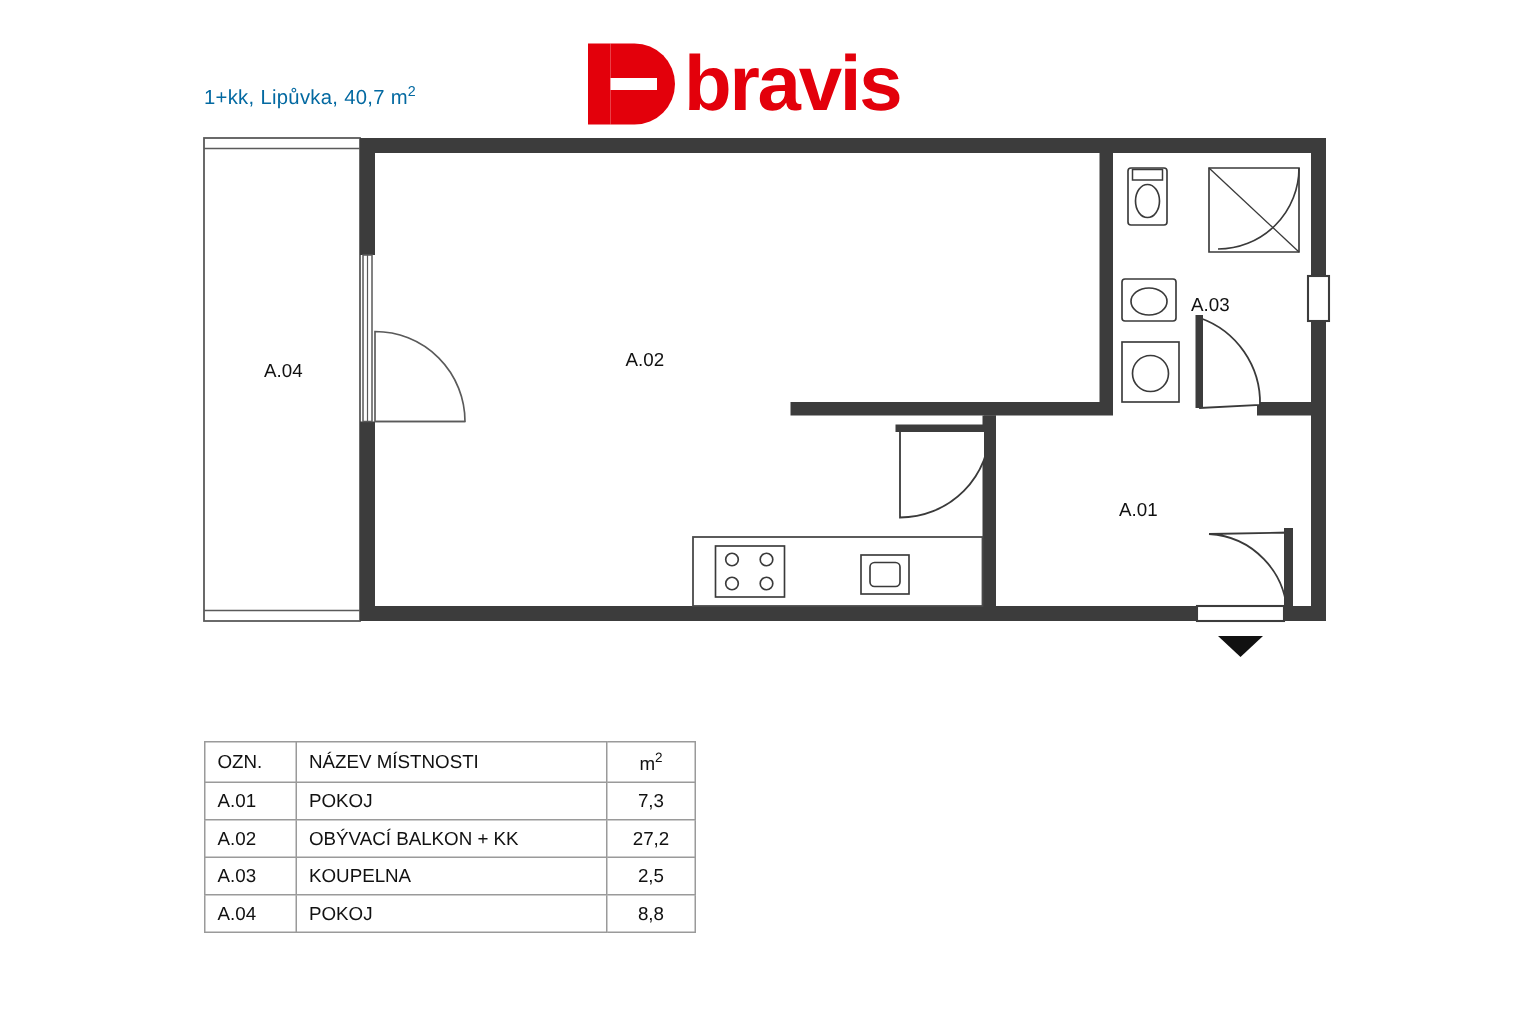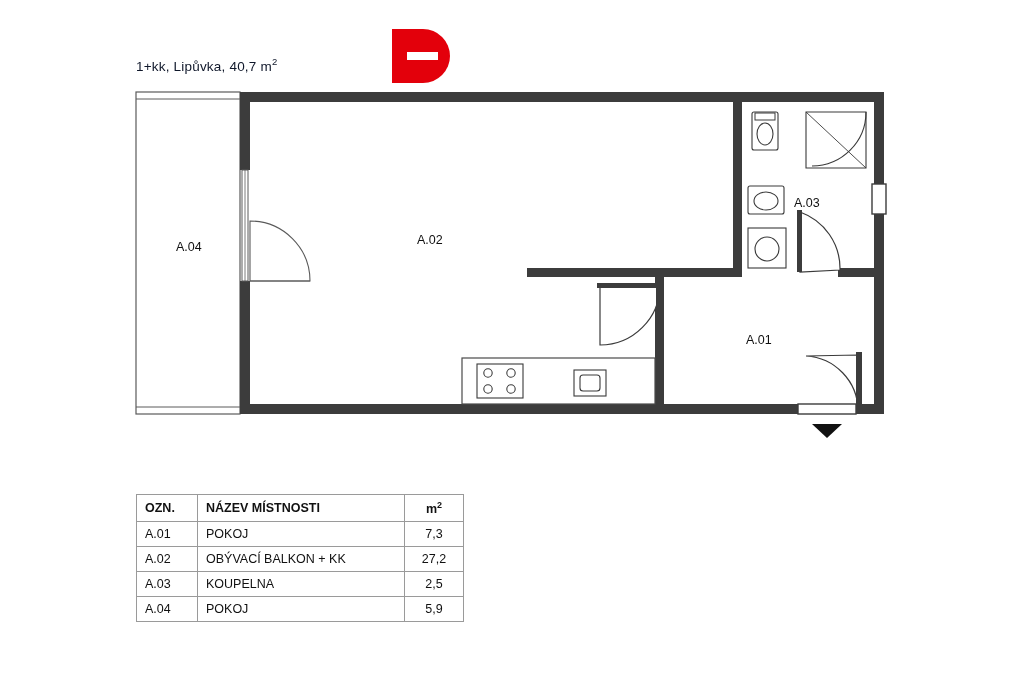--- a/index.html
+++ b/index.html
@@ -15,21 +15,21 @@
     color: #1a1a1a;
     overflow: hidden;
   }
 
   
   .subtitle {
     position: absolute;
     left: 136px;
     top: 56px;
     font-size: 13.5px;
-    color: #0f172a;
+    color: #0369a1;
     letter-spacing: 0.2px;
     white-space: nowrap;
   }
   .subtitle sup {
     font-size: 9.5px;
     vertical-align: super;
   }
 
   .logo {
     position: absolute;
@@ -105,21 +105,21 @@
   }
   .legend td, .legend th {
     border: 1px solid #9a9a9a;
     padding: 5px 8px;
     text-align: left;
     font-weight: normal;
     color: #111;
     height: 14px;
   }
   .legend th {
-    font-weight: bold;
+    font-weight: normal;
   }
   .legend .c-ozn { width: 44px; }
   .legend .c-name { width: 190px; }
   .legend .c-area {
     width: 42px;
     text-align: center;
     border-radius: 12px;
   }
   .legend th.c-area { text-align: center; }
   .legend th sup { font-size: 9px; vertical-align: super; }
@@ -130,20 +130,21 @@
 <div class="subtitle">
   <span>1+kk, Lipůvka, 40,7 m</span><sup>2</sup>
 </div>
 
 <div class="logo">
   <span class="logo-mark">
     <span class="bar"></span>
     <span class="bowl"></span>
     <span class="notch"></span>
   </span>
+  <span class="logo-text">bravis</span>
 </div>
 
 <svg class="plan" width="1024" height="678" viewBox="0 0 1024 678" xmlns="http://www.w3.org/2000/svg">
 
   <g>
     <rect x="136" y="92" width="104" height="322" fill="#ffffff" stroke="#5a5a5a" stroke-width="1.2"></rect>
     <line x1="136" y1="99" x2="240" y2="99" stroke="#5a5a5a" stroke-width="1"></line>
     <line x1="136" y1="407" x2="240" y2="407" stroke="#5a5a5a" stroke-width="1"></line>
   </g>
 
@@ -263,16 +264,16 @@
       <td class="c-area">27,2</td>
     </tr>
     <tr>
       <td class="c-ozn">A.03</td>
       <td class="c-name">KOUPELNA</td>
       <td class="c-area">2,5</td>
     </tr>
     <tr>
       <td class="c-ozn">A.04</td>
       <td class="c-name">POKOJ</td>
-      <td class="c-area">5,9</td>
+      <td class="c-area">8,8</td>
     </tr>
   </tbody>
 </table>
 
 </body></html>

